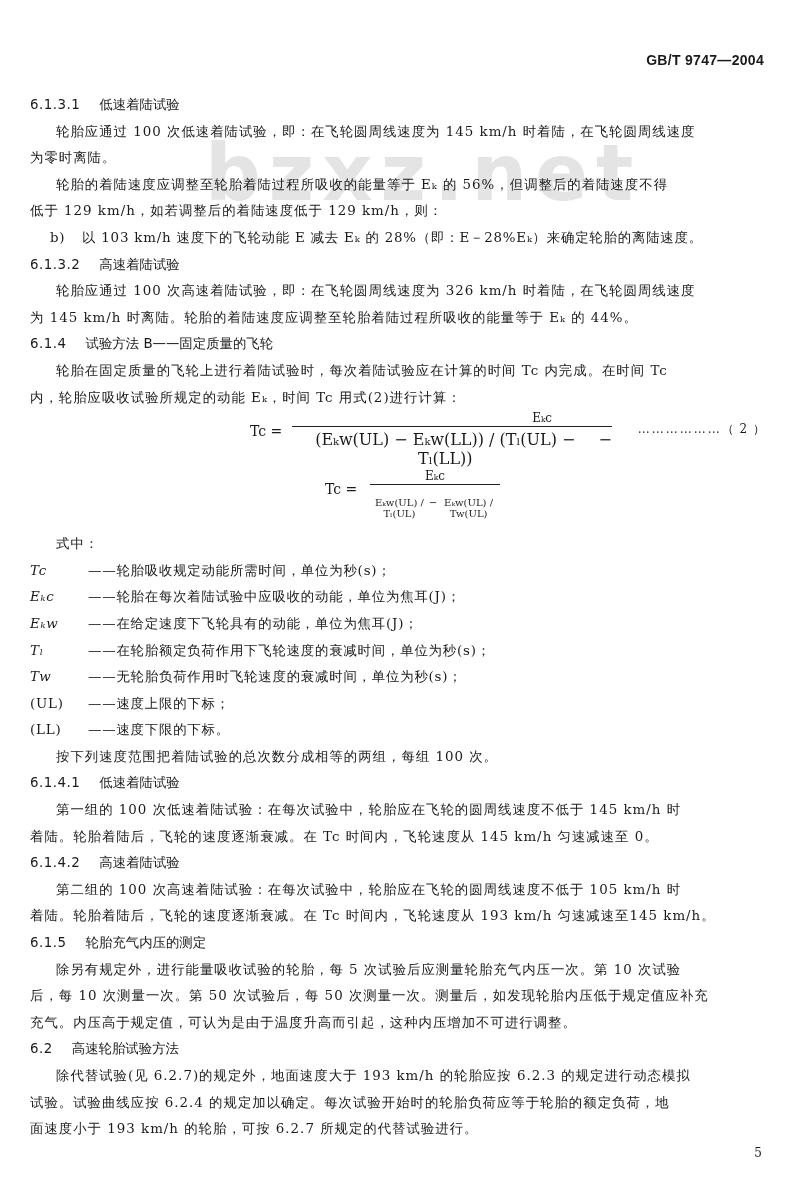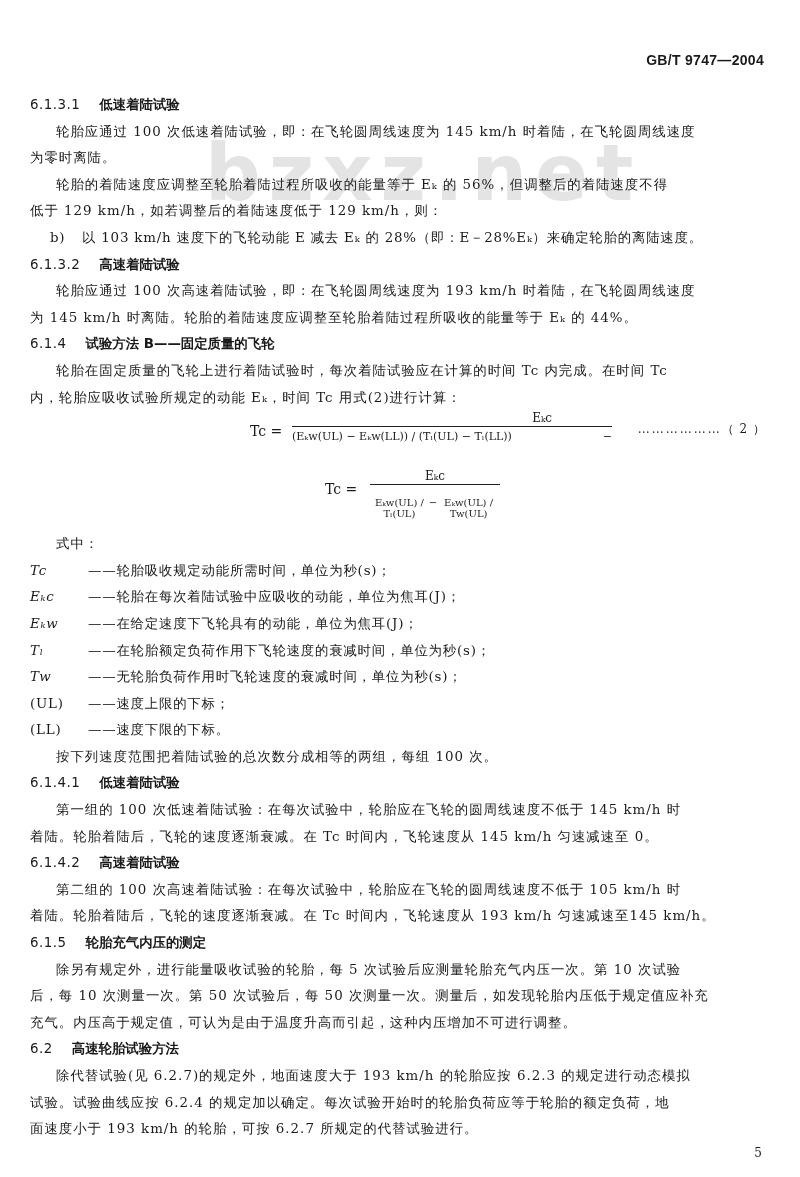--- a/index.html
+++ b/index.html
@@ -13,21 +13,21 @@
       font-size: 78px; font-weight: bold; color: #e4e4e4; letter-spacing: 8px; z-index: 0;
     }
     .header-code {
       position: absolute; right: 36px; top: 52px; font-family: "Liberation Sans", sans-serif;
       font-weight: bold; font-size: 14px; letter-spacing: 0.3px;
     }
     .content { position: absolute; left: 30px; top: 92px; width: 736px; z-index: 1; font-size: 13.4px; }
     .line { height: 26.6px; line-height: 26.6px; white-space: nowrap; overflow: visible; }
     .h { font-family: "DejaVu Sans", sans-serif; }
     .h .num { font-weight: normal; margin-right: 19px; letter-spacing: 0.5px; }
-    .h .title { font-weight: bold; }
+    .h .title { font-weight: normal; }
     .p { text-indent: 26px; letter-spacing: 1px; }
     .p.cont { text-indent: 0; }
     .item { padding-left: 20px; letter-spacing: 0.8px; }
     .item .lbl { display: inline-block; width: 32px; }
     .formula { position: relative; height: 58px; }
     .formula .lhs { position: absolute; font-style: normal; font-size: 14px; }
     .frac { position: absolute; text-align: center; font-size: 12px; }
     .frac .num-t { border-bottom: 1px solid #222; padding-bottom: 1px; }
     .eqno { position: absolute; right: 0; font-size: 12px; letter-spacing: 1px; }
     .defs .line { letter-spacing: 0.8px; }
@@ -50,34 +50,34 @@
     <div class="line p cont">为零时离陆。</div>
     <div class="line p">轮胎的着陆速度应调整至轮胎着陆过程所吸收的能量等于 Eₖ 的 56%，但调整后的着陆速度不得</div>
     <div class="line p cont">低于 129 km/h，如若调整后的着陆速度低于 129 km/h，则：</div>
     <div class="line item">
       <span class="lbl">b)</span><span>以 103 km/h 速度下的飞轮动能 E 减去 Eₖ 的 28%（即：E－28%Eₖ）来确定轮胎的离陆速度。</span>
     </div>
 
     <div class="line h">
       <span class="num">6.1.3.2</span><span class="title">高速着陆试验</span>
     </div>
-    <div class="line p">轮胎应通过 100 次高速着陆试验，即：在飞轮圆周线速度为 193 km/h 时着陆，在飞轮圆周线速度</div>
+    <div class="line p">轮胎应通过 100 次高速着陆试验，即：在飞轮圆周线速度为 326 km/h 时着陆，在飞轮圆周线速度</div>
     <div class="line p cont">为 145 km/h 时离陆。轮胎的着陆速度应调整至轮胎着陆过程所吸收的能量等于 Eₖ 的 44%。</div>
 
     <div class="line h">
       <span class="num">6.1.4</span><span class="title">试验方法 B——固定质量的飞轮</span>
     </div>
     <div class="line p">轮胎在固定质量的飞轮上进行着陆试验时，每次着陆试验应在计算的时间 Tc 内完成。在时间 Tc</div>
     <div class="line p cont">内，轮胎应吸收试验所规定的动能 Eₖ，时间 Tc 用式(2)进行计算：</div>
 
     <div class="formula">
       <span class="lhs" style="left:220px; top:12px;">Tc =</span>
       <div class="frac" style="left:262px; top:0; width:320px;">
         <div class="num-t" style="text-align:right; padding-right:60px;">Eₖc</div>
-        <div style="display:flex; justify-content:space-between; font-size:11px; margin-top:3px;">
+        <div style="display:flex; justify-content:space-between; font-size:16px; margin-top:3px;">
           <span>(Eₖw(UL) − Eₖw(LL)) / (Tₗ(UL) − Tₗ(LL))</span>
           <span>−</span>
         </div>
       </div>
       <span class="eqno" style="top:10px;">
         <span style="letter-spacing:2px;color:#333;">………………</span><span>（ 2 ）</span>
       </span>
     </div>
 
 

